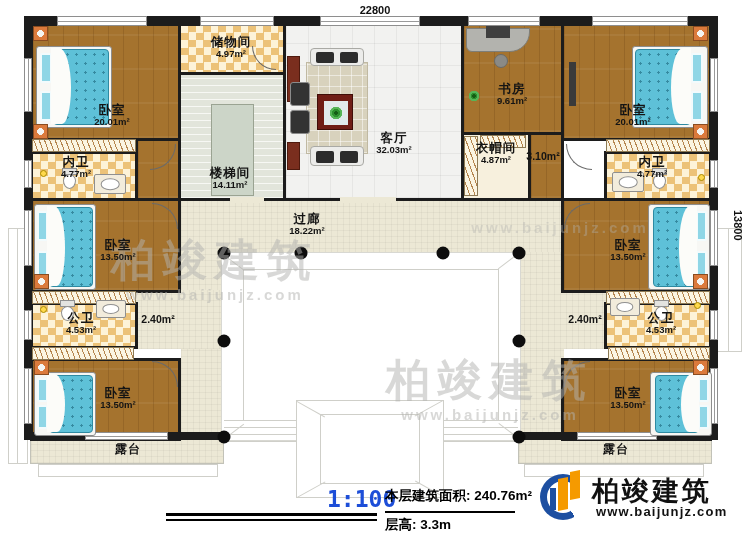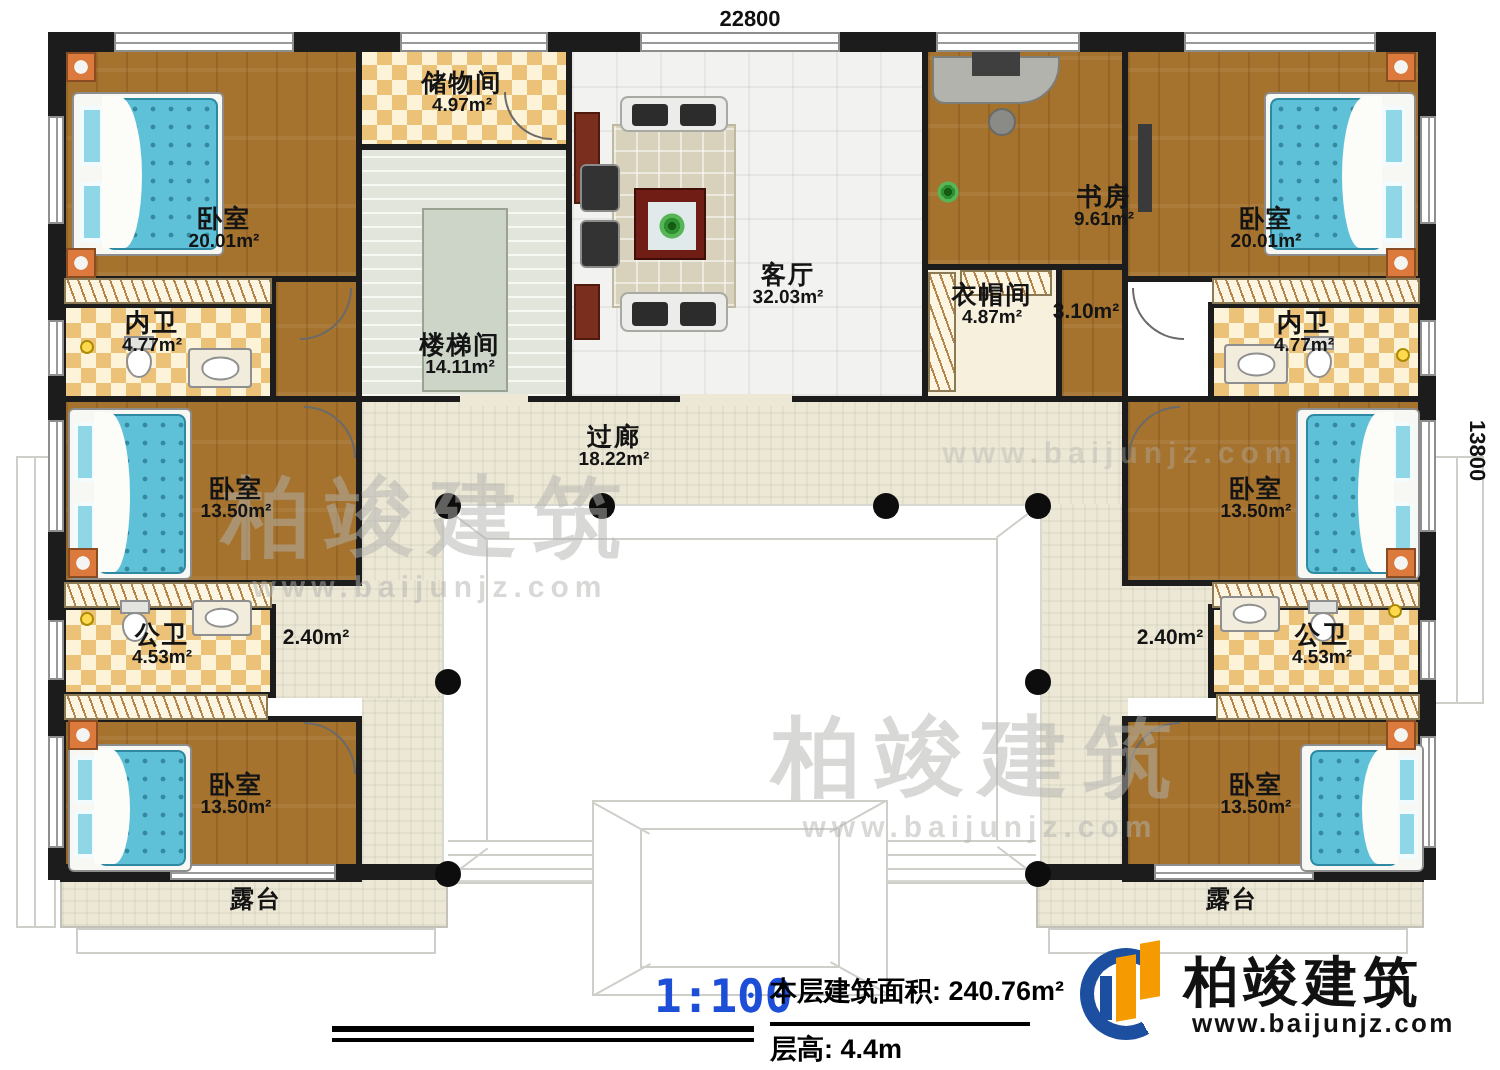--- a/index.html
+++ b/index.html
@@ -308,21 +308,21 @@
       <span class="ar">14.11m²</span>
     </div>
   <div class="lbl" style="left:394px;top:143px;">
       <span class="nm">客厅</span>
       <span class="ar">32.03m²</span>
     </div>
   <div class="lbl" style="left:307px;top:224px;">
       <span class="nm">过廊</span>
       <span class="ar">18.22m²</span>
     </div>
-  <div class="lbl" style="left:512px;top:104px;margin-left:40px;">
+  <div class="lbl" style="left:512px;top:94px;">
       <span class="nm">书房</span>
       <span class="ar">9.61m²</span>
     </div>
   <div class="lbl" style="left:496px;top:153px;">
       <span class="nm">衣帽间</span>
       <span class="ar">4.87m²</span>
     </div>
   <div class="lbl" style="left:543px;top:157px;">
       <span class="ar" style="font-size:10.5px;">3.10m²</span>
     </div>
@@ -363,21 +363,21 @@
     </div>
   <div class="wm" style="left:560px;top:225px;opacity:.38;">
       <span class="small">www.baijunjz.com</span>
     </div>
 
   <div class="f-scale">1:100</div>
   <div class="f-line" style="left:166px;top:513px;width:211px;height:3px;"></div>
   <div class="f-line" style="left:166px;top:519px;width:211px;height:2px;"></div>
   <div class="f-meta" style="left:385px;top:487px;"><span>本层建筑面积:</span> <span>240.76m²</span></div>
   <div class="f-line" style="left:385px;top:511px;width:130px;height:2px;"></div>
-  <div class="f-meta" style="left:385px;top:516px;"><span>层高:</span> <span>4.4m</span></div>
+  <div class="f-meta" style="left:385px;top:516px;"><span>层高:</span> <span>3.3m</span></div>
   <div class="logo">
     <div class="ring"></div>
     <div class="ring-in"></div>
     <div class="b3"></div>
     <div class="b1"></div>
     <div class="b2"></div>
   </div>
   <div class="brand">柏竣建筑</div>
   <div class="site">www.baijunjz.com</div>
 

